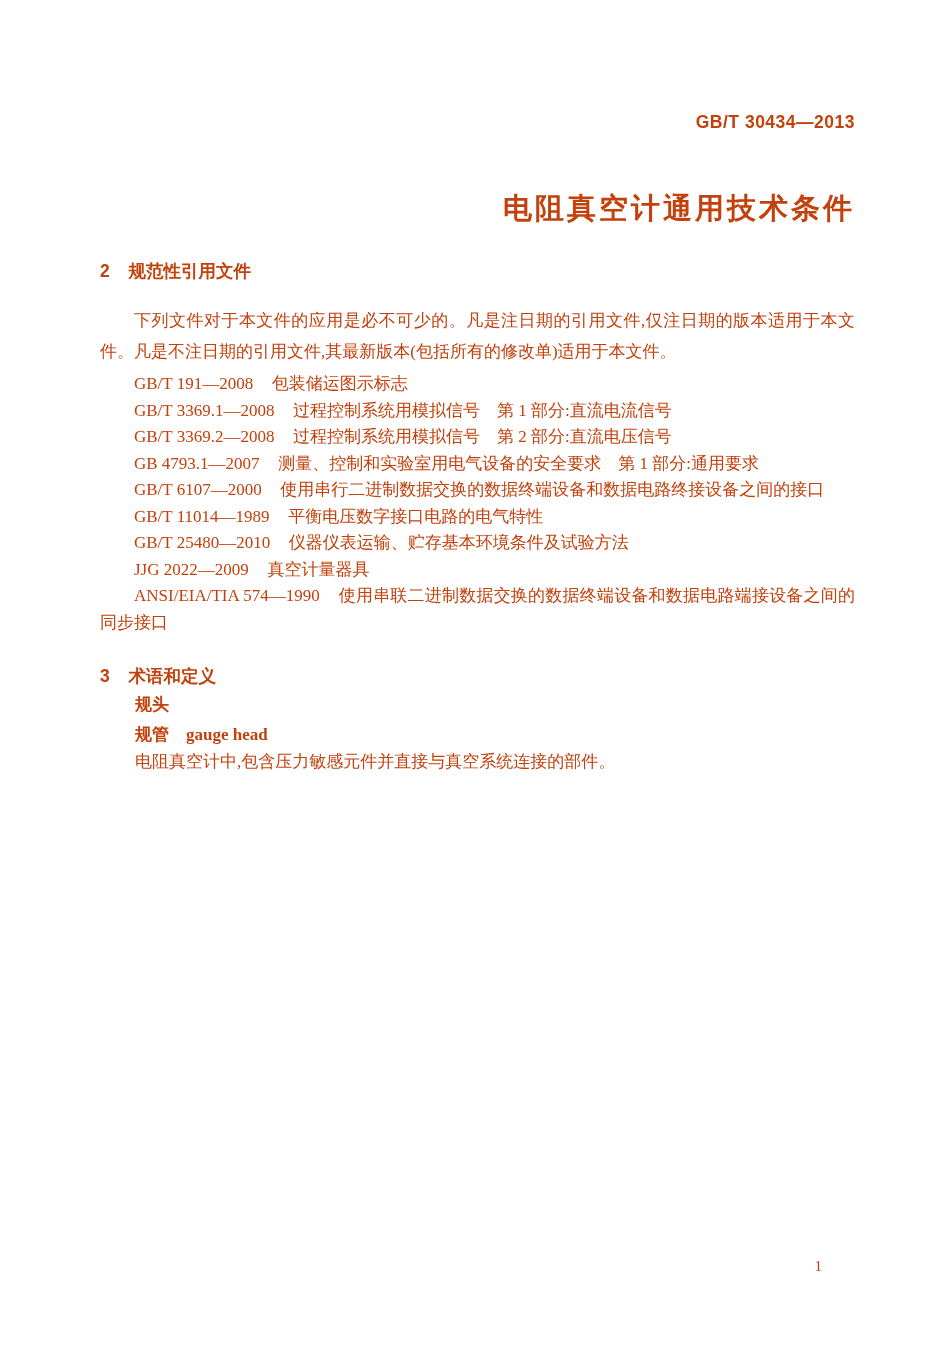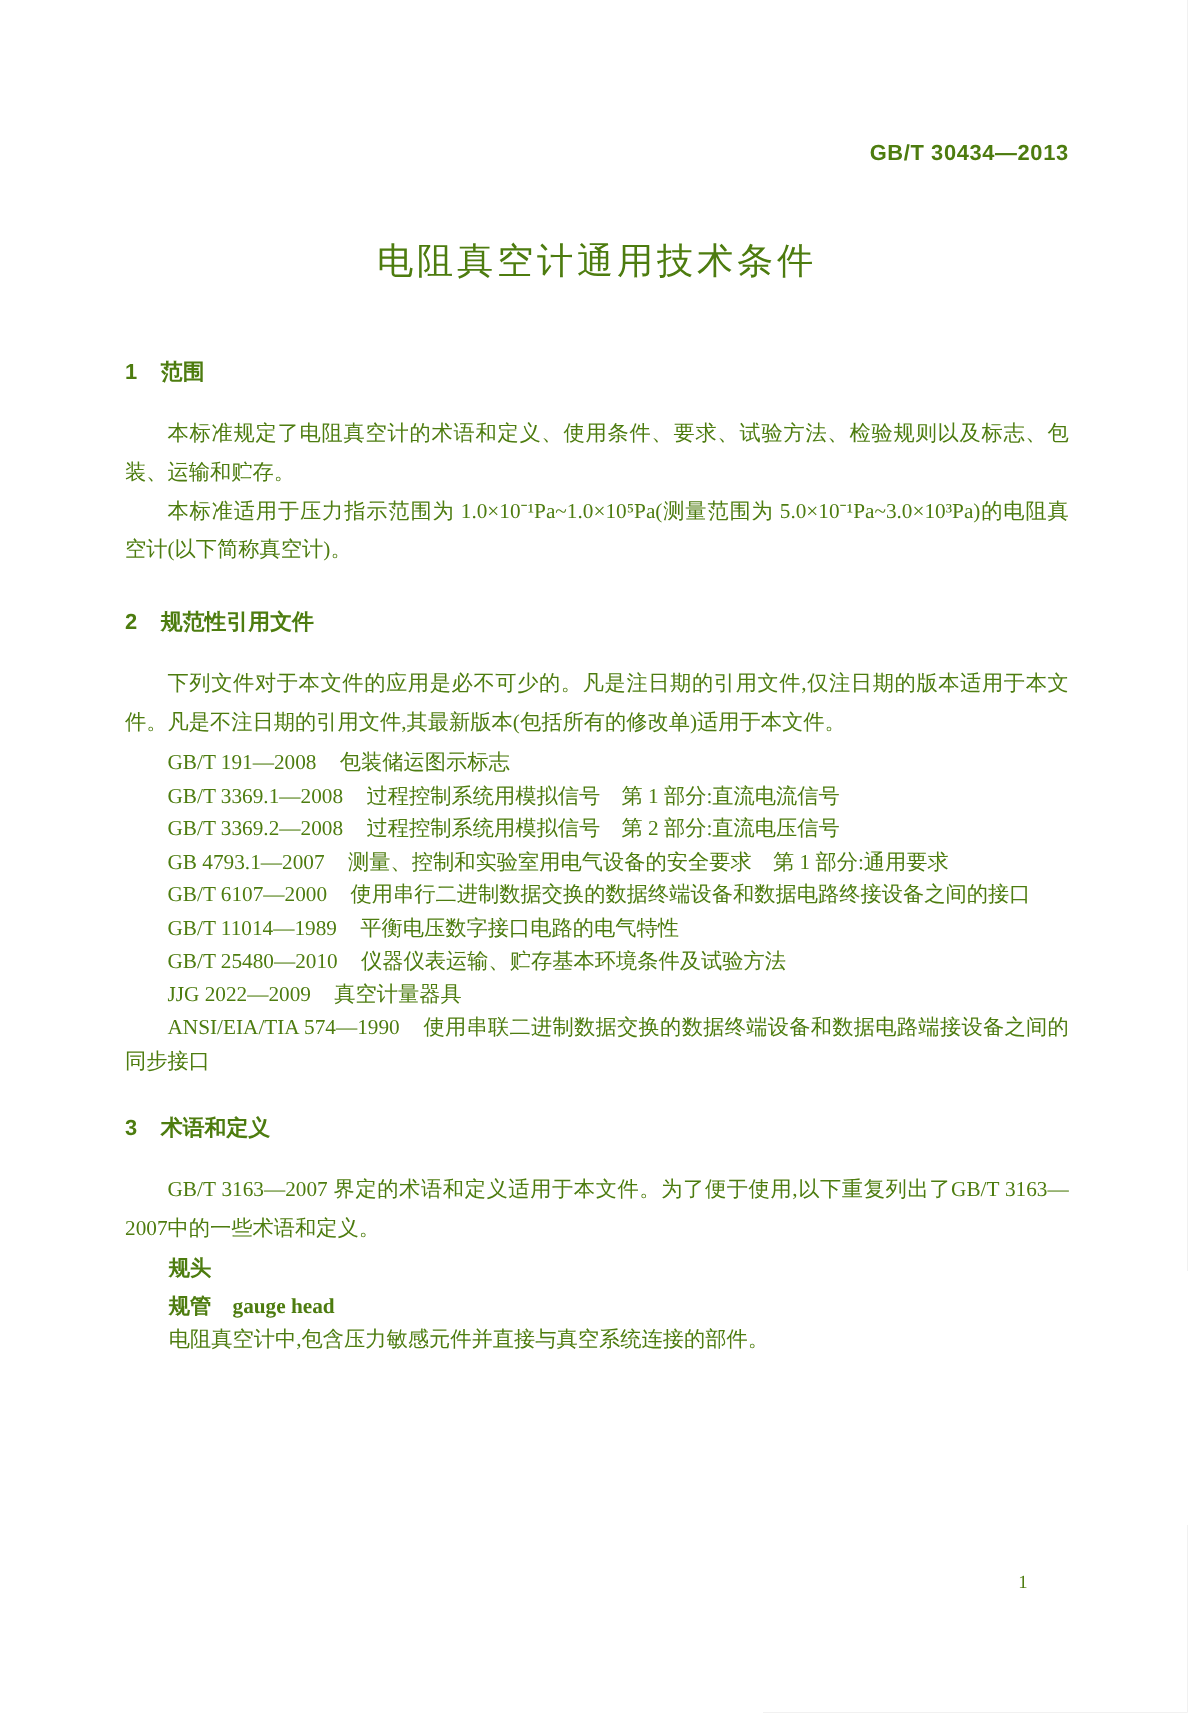--- a/index.html
+++ b/index.html
@@ -2,40 +2,40 @@
 <html><head>
 <meta charset="utf-8">
 <style>
   html, body { margin: 0; padding: 0; background: #e8e8e8; }
   .page {
     position: relative;
     width: 950px;
     height: 1370px;
     margin: 0 auto;
     background: #ffffff;
-    color: #4d7c0f;
+    color: #c2410c;
     font-family: "Liberation Serif", serif;
     overflow: hidden;
   }
   .content {
     padding: 0 95px 0 100px;
   }
   .doc-code {
     padding-top: 112px;
     text-align: right;
     font-family: "Liberation Sans", sans-serif;
     font-weight: bold;
     font-size: 17.5px;
     letter-spacing: 0.5px;
   }
   .doc-title {
     margin: 56px 0 0 0;
-    text-align: center;
+    text-align: right;
     font-family: "Liberation Sans", sans-serif;
-    font-weight: normal;
+    font-weight: bold;
     font-size: 29px;
     letter-spacing: 3px;
   }
   .sec-h {
     margin: 0;
     font-family: "Liberation Sans", sans-serif;
     font-weight: bold;
     font-size: 17.5px;
   }
   .sec-h .sec-num { margin-right: 14px; }
@@ -106,28 +106,20 @@
 </head>
 <body>
 
 <div class="page">
   <div class="content">
 
     <div class="doc-code">GB/T 30434—2013</div>
 
     <h1 class="doc-title">电阻真空计通用技术条件</h1>
 
-    <div>
-      <h2 class="sec-h mt-sec1">
-        <span class="sec-num">1</span>
-        <span class="sec-label">范围</span>
-      </h2>
-      <p class="body-p">本标准规定了电阻真空计的术语和定义、使用条件、要求、试验方法、检验规则以及标志、包装、运输和贮存。</p>
-      <p class="body-p">本标准适用于压力指示范围为 1.0×10⁻¹Pa~1.0×10⁵Pa(测量范围为 5.0×10⁻¹Pa~3.0×10³Pa)的电阻真空计(以下简称真空计)。</p>
-    </div>
 
     <div>
       <h2 class="sec-h mt-sec2">
         <span class="sec-num">2</span>
         <span class="sec-label">规范性引用文件</span>
       </h2>
       <p class="body-p">下列文件对于本文件的应用是必不可少的。凡是注日期的引用文件,仅注日期的版本适用于本文件。凡是不注日期的引用文件,其最新版本(包括所有的修改单)适用于本文件。</p>
       <div class="refs">
         <p class="ref"><span class="ref-code">GB/T 191—2008</span><span class="ref-title">包装储运图示标志</span></p>
         <p class="ref"><span class="ref-code">GB/T 3369.1—2008</span><span class="ref-title">过程控制系统用模拟信号　第 1 部分:直流电流信号</span></p>
@@ -139,21 +131,20 @@
         <p class="ref"><span class="ref-code">JJG 2022—2009</span><span class="ref-title">真空计量器具</span></p>
         <p class="ref"><span class="ref-code">ANSI/EIA/TIA 574—1990</span><span class="ref-title">使用串联二进制数据交换的数据终端设备和数据电路端接设备之间的同步接口</span></p>
       </div>
     </div>
 
     <div>
       <h2 class="sec-h mt-sec3">
         <span class="sec-num">3</span>
         <span class="sec-label">术语和定义</span>
       </h2>
-      <p class="body-p">GB/T 3163—2007 界定的术语和定义适用于本文件。为了便于使用,以下重复列出了GB/T 3163—2007中的一些术语和定义。</p>
 
 
       <div>
         <p class="term-line">
           <span class="term-zh">规头</span>
         </p>
         <p class="term-line">
           <span class="term-zh">规管</span><span class="term-en">gauge head</span>
         </p>
         <p class="term-def">电阻真空计中,包含压力敏感元件并直接与真空系统连接的部件。</p>

